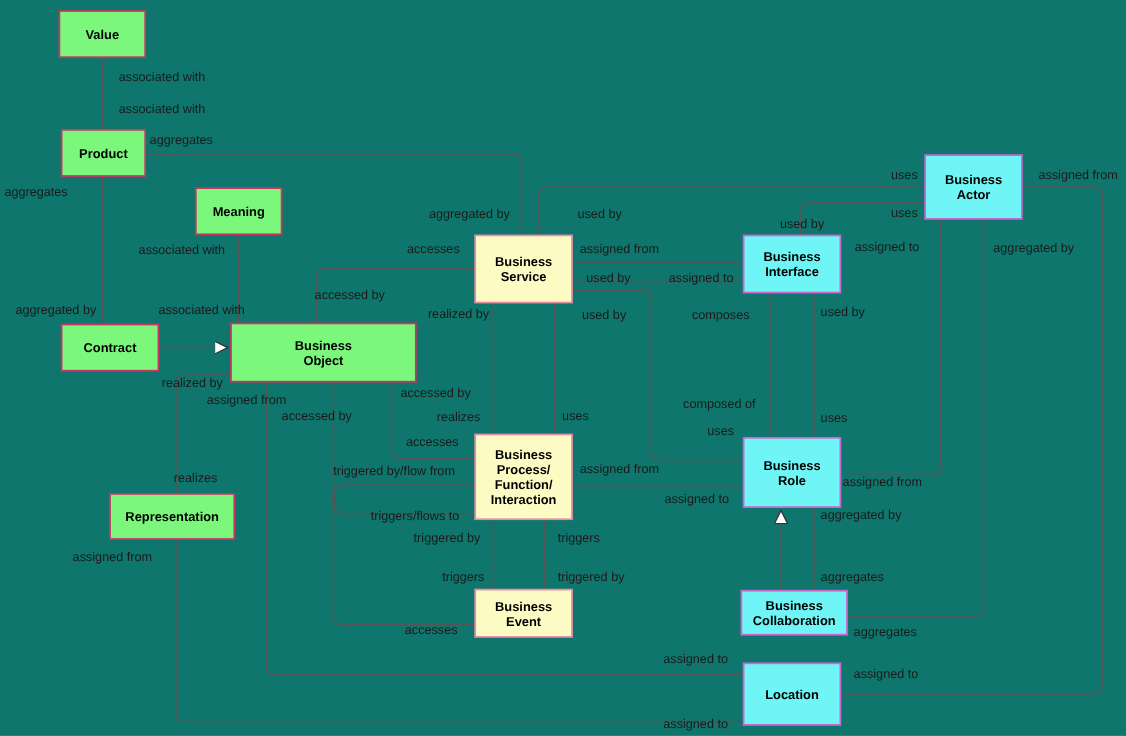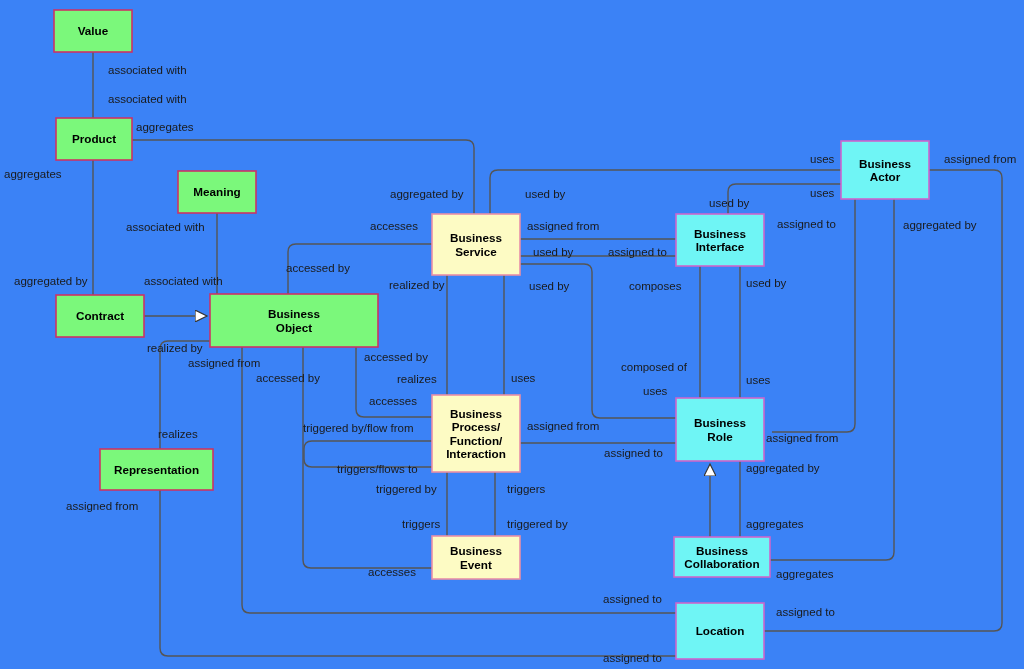--- a/index.html
+++ b/index.html
@@ -1,18 +1,18 @@
 <!DOCTYPE html>
 <html><head>
 <meta charset="utf-8">
 <style>
   html,body{margin:0;padding:0;background:#ffffff;}
   body{width:1024px;height:669px;overflow:hidden;
        font-family:"Liberation Sans","DejaVu Sans",sans-serif;}
-  #diagram-root{position:relative;width:1024px;height:669px;background:#3b82f6;}
+  #diagram-root{position:relative;width:1024px;height:669px;background:#0f766e;}
   svg{position:absolute;left:0;top:0;width:1024px;height:669px;}
   .edge{fill:none;stroke:#555555;stroke-width:1.4;}
   .node-rect{stroke-width:1.6;}
   .edge-label{font-size:11.5px;fill:#1a1a1a;font-family:"Liberation Sans","DejaVu Sans",sans-serif;}
   .node-label{font-size:11.7px;font-weight:bold;fill:#000000;
               font-family:"Liberation Sans","DejaVu Sans",sans-serif;text-anchor:middle;}
 </style>
 </head>
 <body>
 

